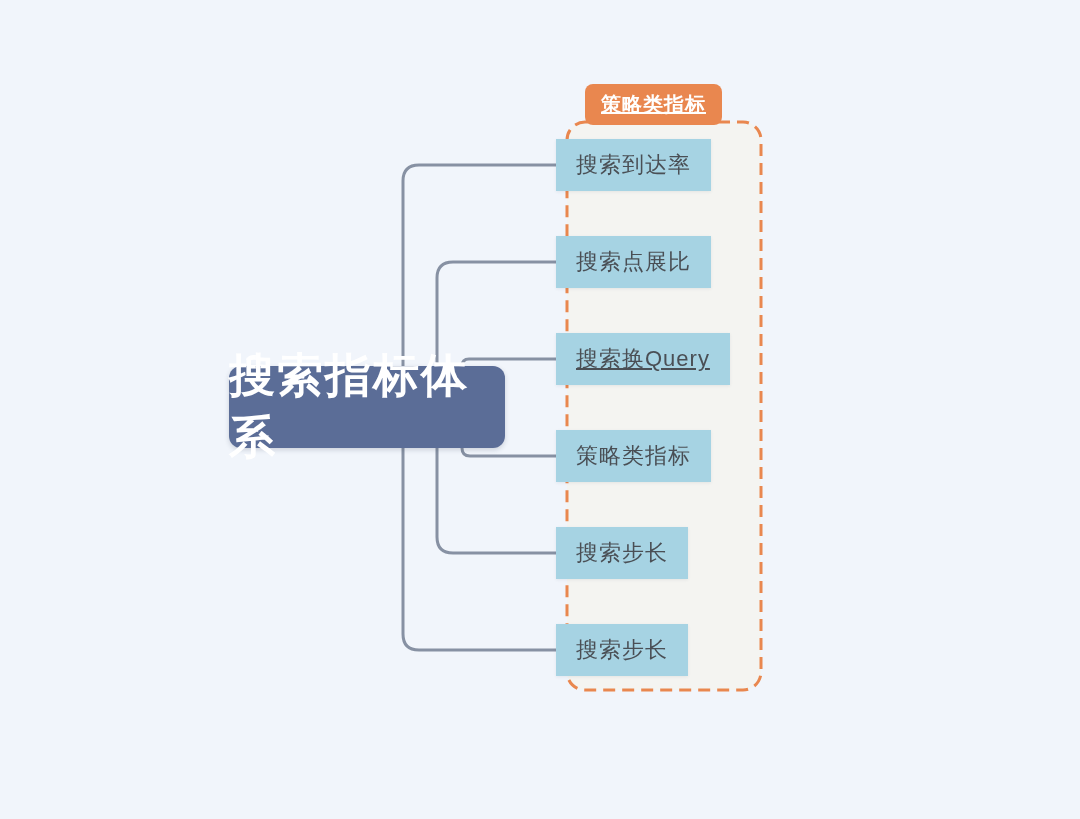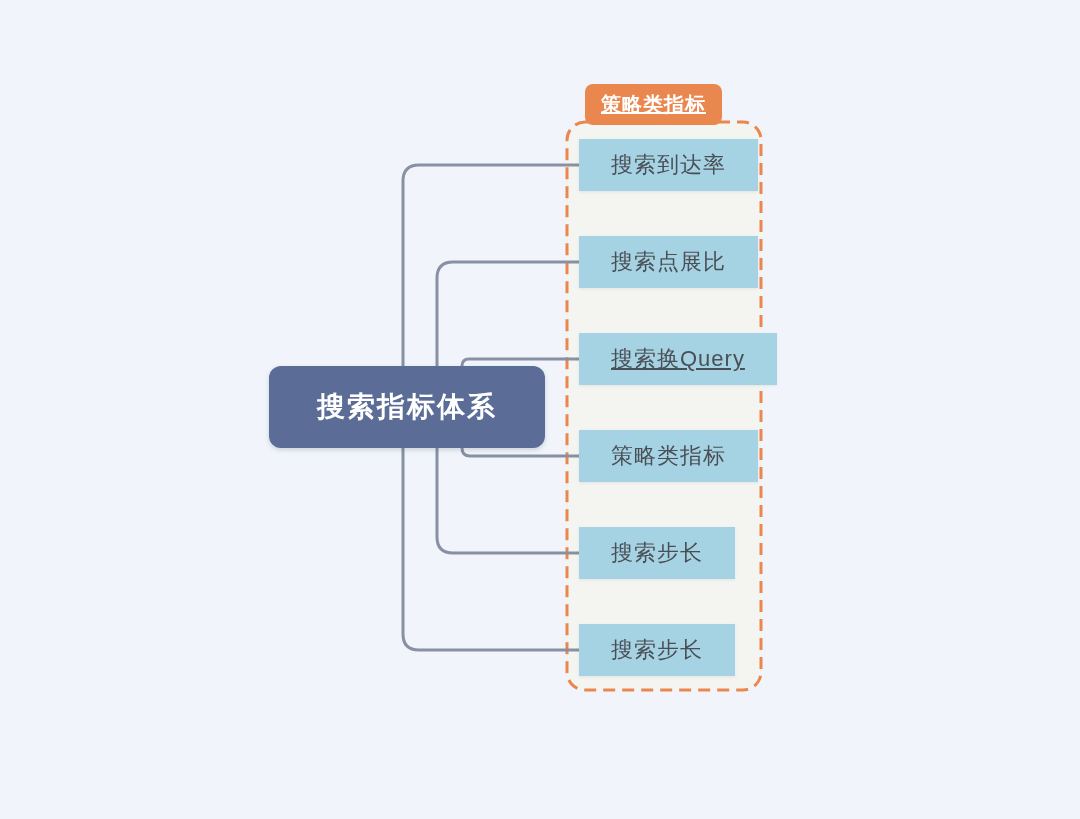--- a/index.html
+++ b/index.html
@@ -61,37 +61,36 @@
     text-decoration: underline;
   }
   .root-node {
     position: absolute;
     left: 229px;
     top: 366px;
     width: 276px;
     height: 82px;
     background: var(--root-fill);
     color: var(--root-text);
-    font-size: 28px;
+    font-size: 46px;
     font-weight: bold;
     border-radius: 12px;
     display: flex;
     align-items: center;
     justify-content: center;
     z-index: 3;
     letter-spacing: 2px;
     box-shadow: 0 2px 5px rgba(40,50,80,0.18);
-    margin-left: 40px;
   }
   .metric-node {
     position: absolute;
-    left: 579px;
+    left: 556px;
     height: 52px;
     line-height: 52px;
-    padding: 0 32px;
+    padding: 0 20px;
     background: var(--node-fill);
     color: var(--node-text);
     font-size: 22px;
     border-radius: 0;
     z-index: 3;
     white-space: nowrap;
     letter-spacing: 1px;
     box-shadow: 0 1px 3px rgba(40,50,80,0.08);
   }
 </style>

